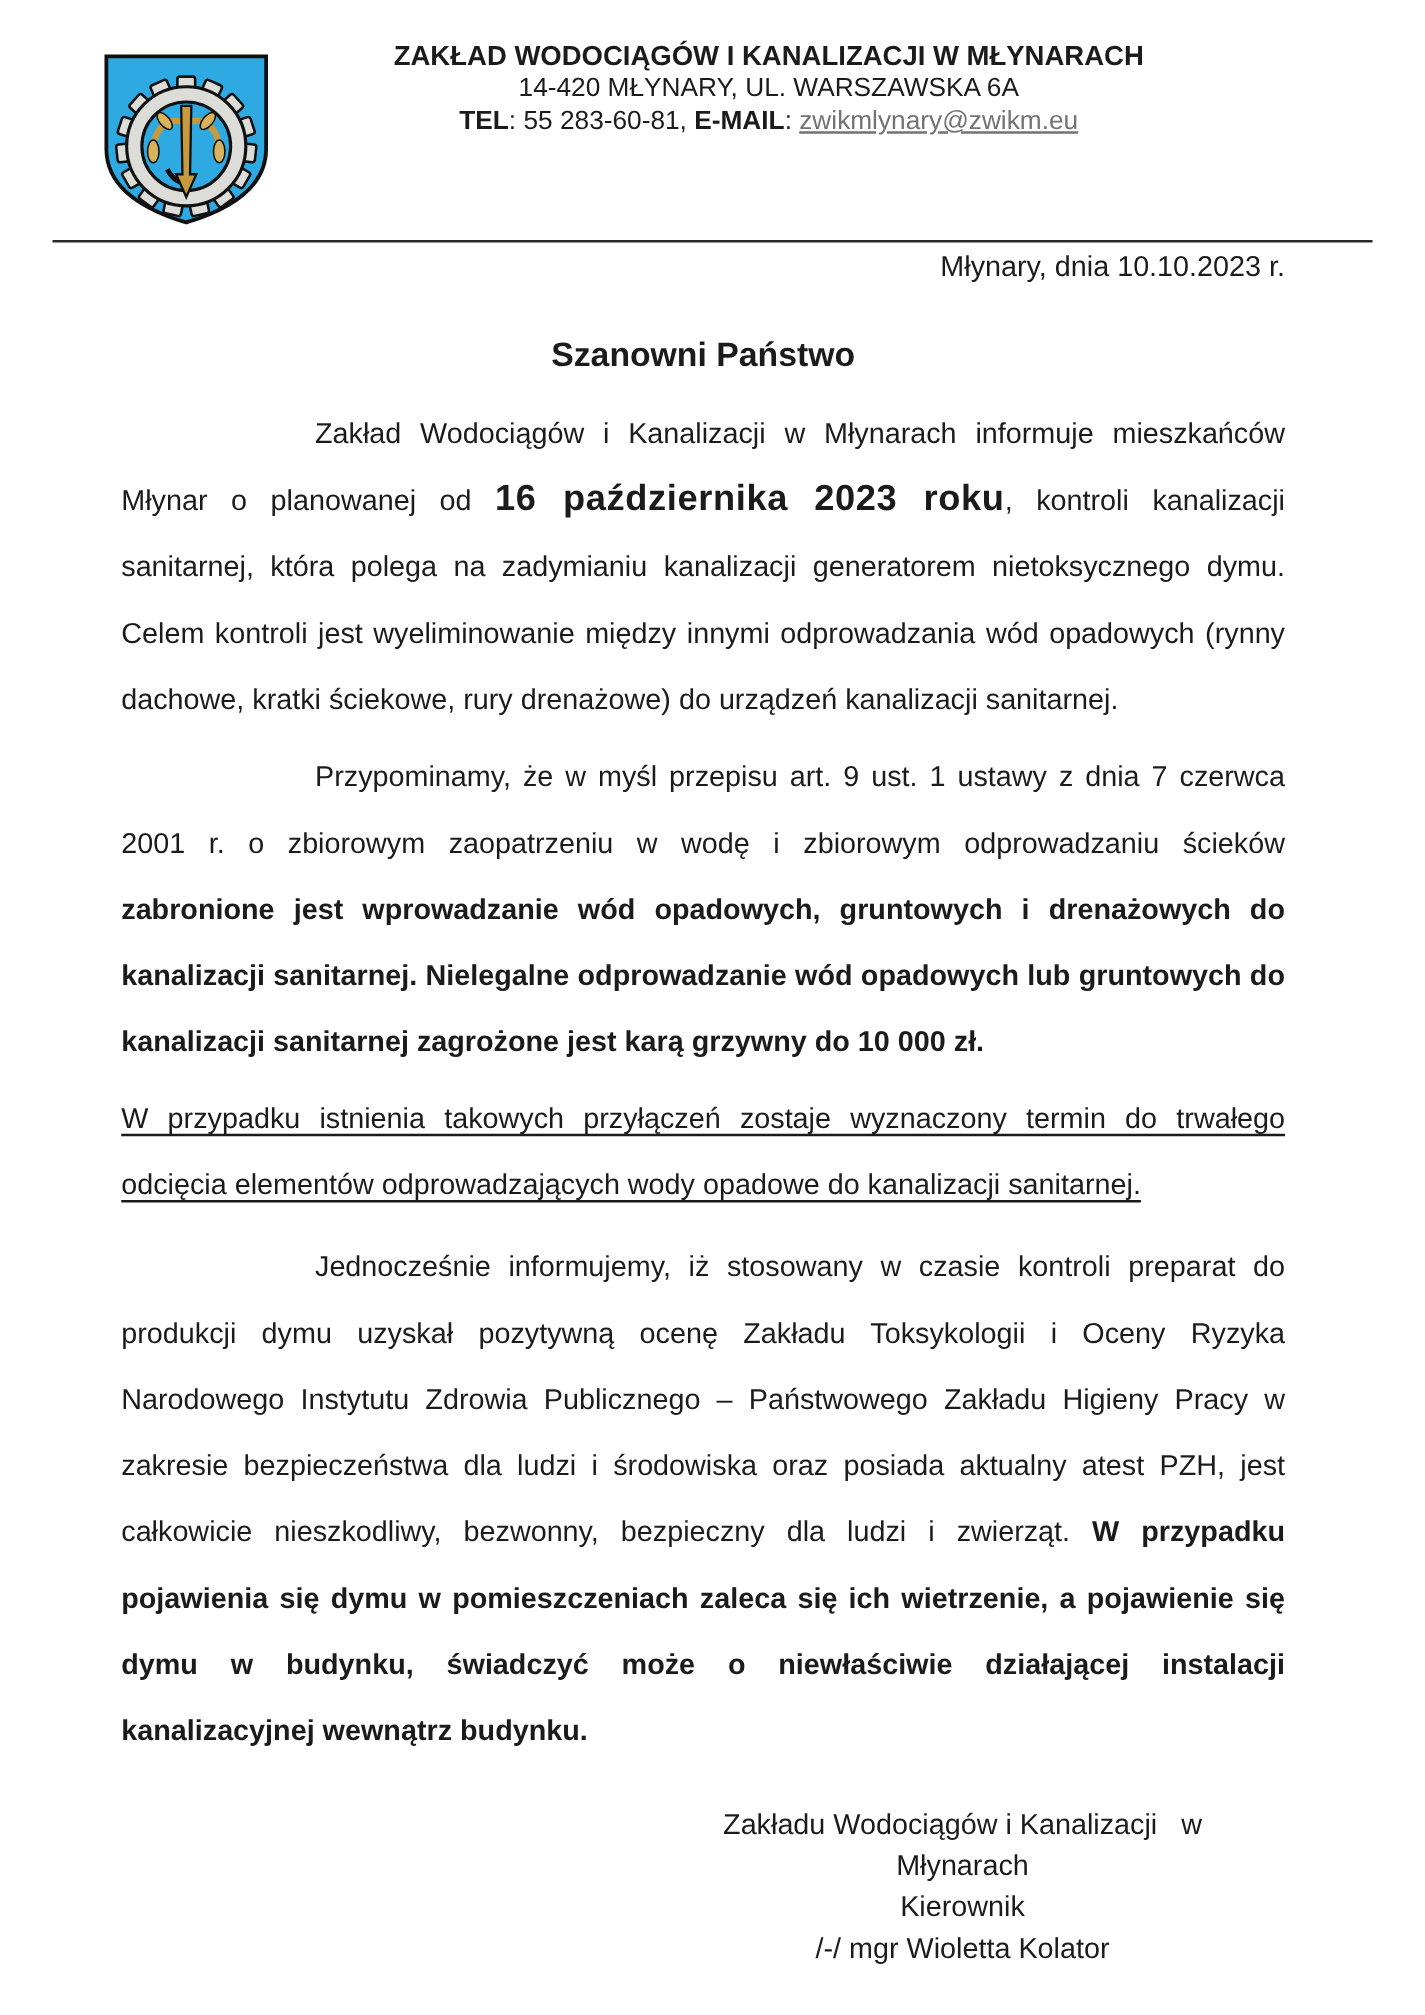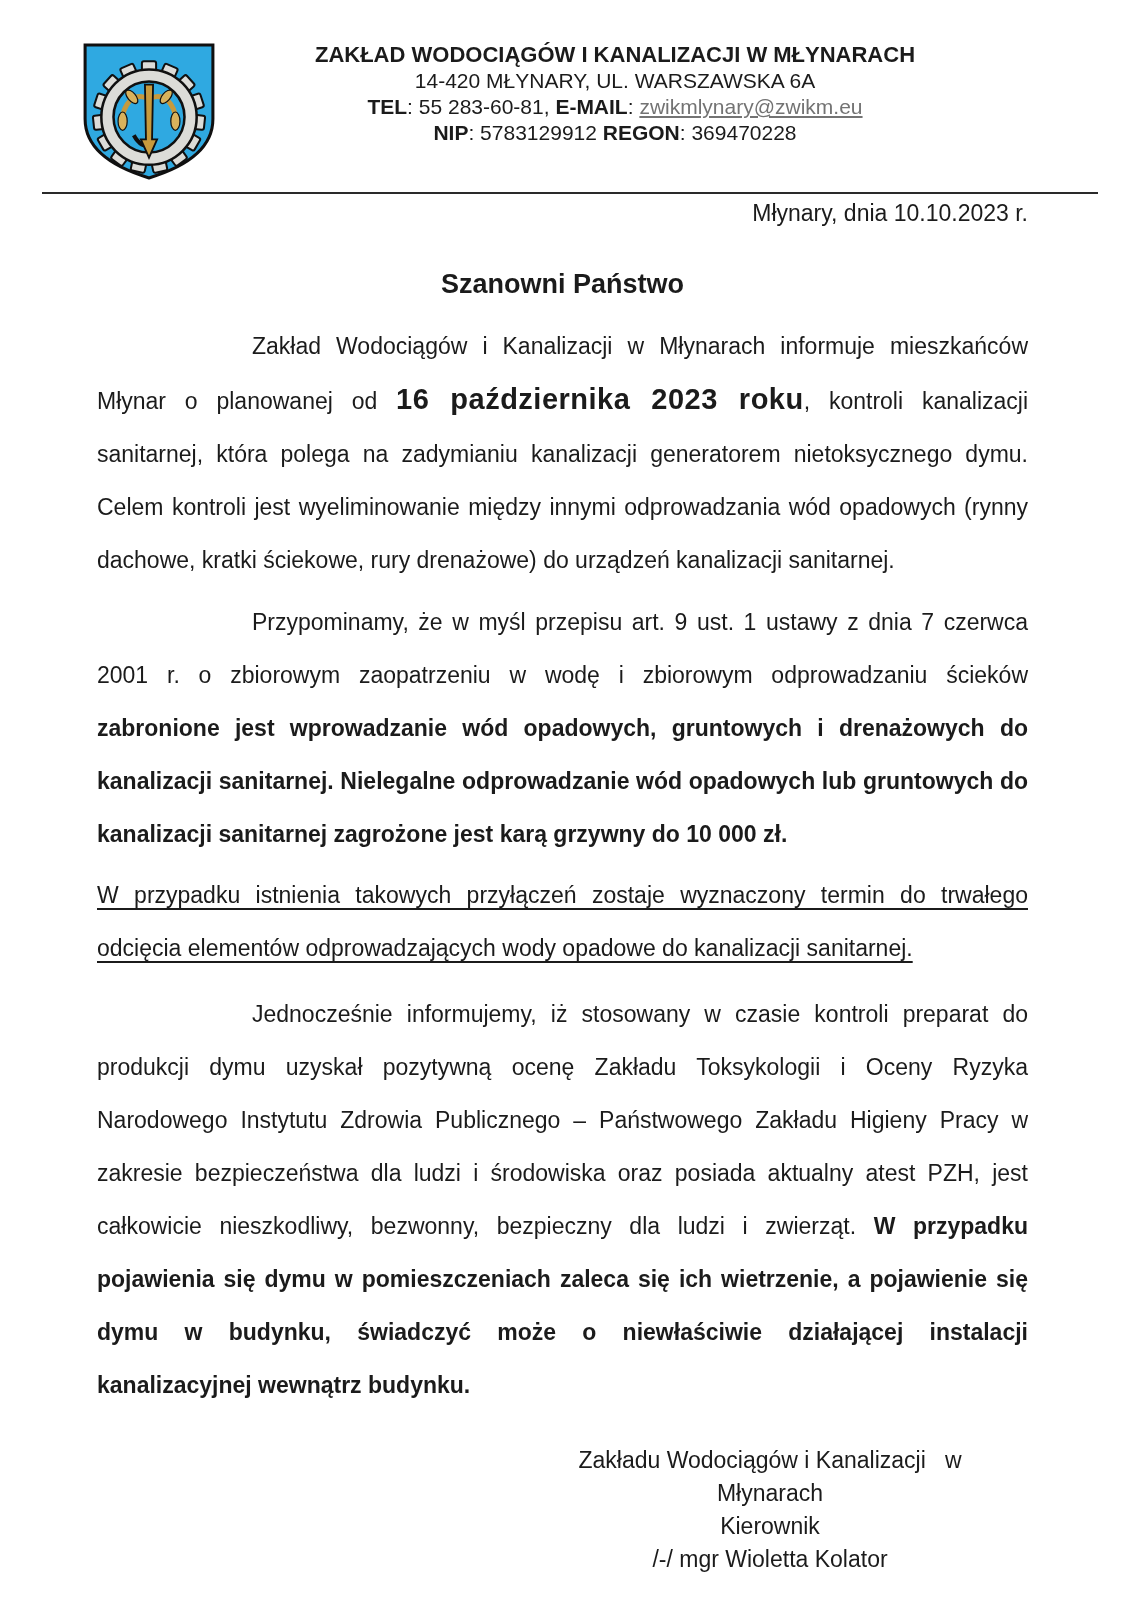--- a/index.html
+++ b/index.html
@@ -9,21 +9,21 @@
     background:#ffffff;
     color:#1b1b1b;
     font-family:"Liberation Sans","DejaVu Sans",sans-serif;
     overflow:hidden;
     box-sizing:border-box;
   }
   
   .header{position:relative;height:192px;}
   .logo{position:absolute;left:78px;top:40px;width:142px;height:142px;}
   .header-text{
-    position:absolute;left:160px;top:42px;width:910px;
+    position:absolute;left:160px;top:32px;width:910px;
     text-align:center;line-height:25px;font-size:21px;
   }
   .header-text .org{font-weight:700;font-size:22px;margin-bottom:1px;}
   .hdr-line{margin-top:1px;}
   .bold{font-weight:700;}
   .email-link{color:#737373;text-decoration:underline;cursor:pointer;}
   .divider{border:none;border-top:2px solid #2a2a2a;margin:0 42px;}
   
   .date-line{
     text-align:right;padding-right:112px;margin-top:4px;
@@ -123,23 +123,20 @@
         <path d="M66,44 L74,44 L73,98 L78,98 L70,116 L62,98 L67,98 Z" fill="#c79a3d" stroke="#101010" stroke-width="1.8"></path>
       </g>
     </svg>
 
     <div class="header-text">
       <div class="org">ZAKŁAD WODOCIĄGÓW I KANALIZACJI W MŁYNARACH</div>
       <div class="hdr-line">14-420 MŁYNARY, UL. WARSZAWSKA 6A</div>
       <div class="hdr-line">
         <span class="bold">TEL</span><span>: 55 283-60-81, </span><span class="bold">E-MAIL</span><span>: </span><span class="email-link">zwikmlynary@zwikm.eu</span>
       </div>
-      <div class="hdr-line">
-        <span class="bold">NIP</span><span>: 5783129912 </span><span class="bold">REGON</span><span>: 369470228</span>
-      </div>
     </div>
   </div>
 
   <hr class="divider">
 
   <div class="date-line">Młynary, dnia 10.10.2023 r.</div>
 
   <div class="content">
     <div class="doc-title">Szanowni Państwo</div>
 

